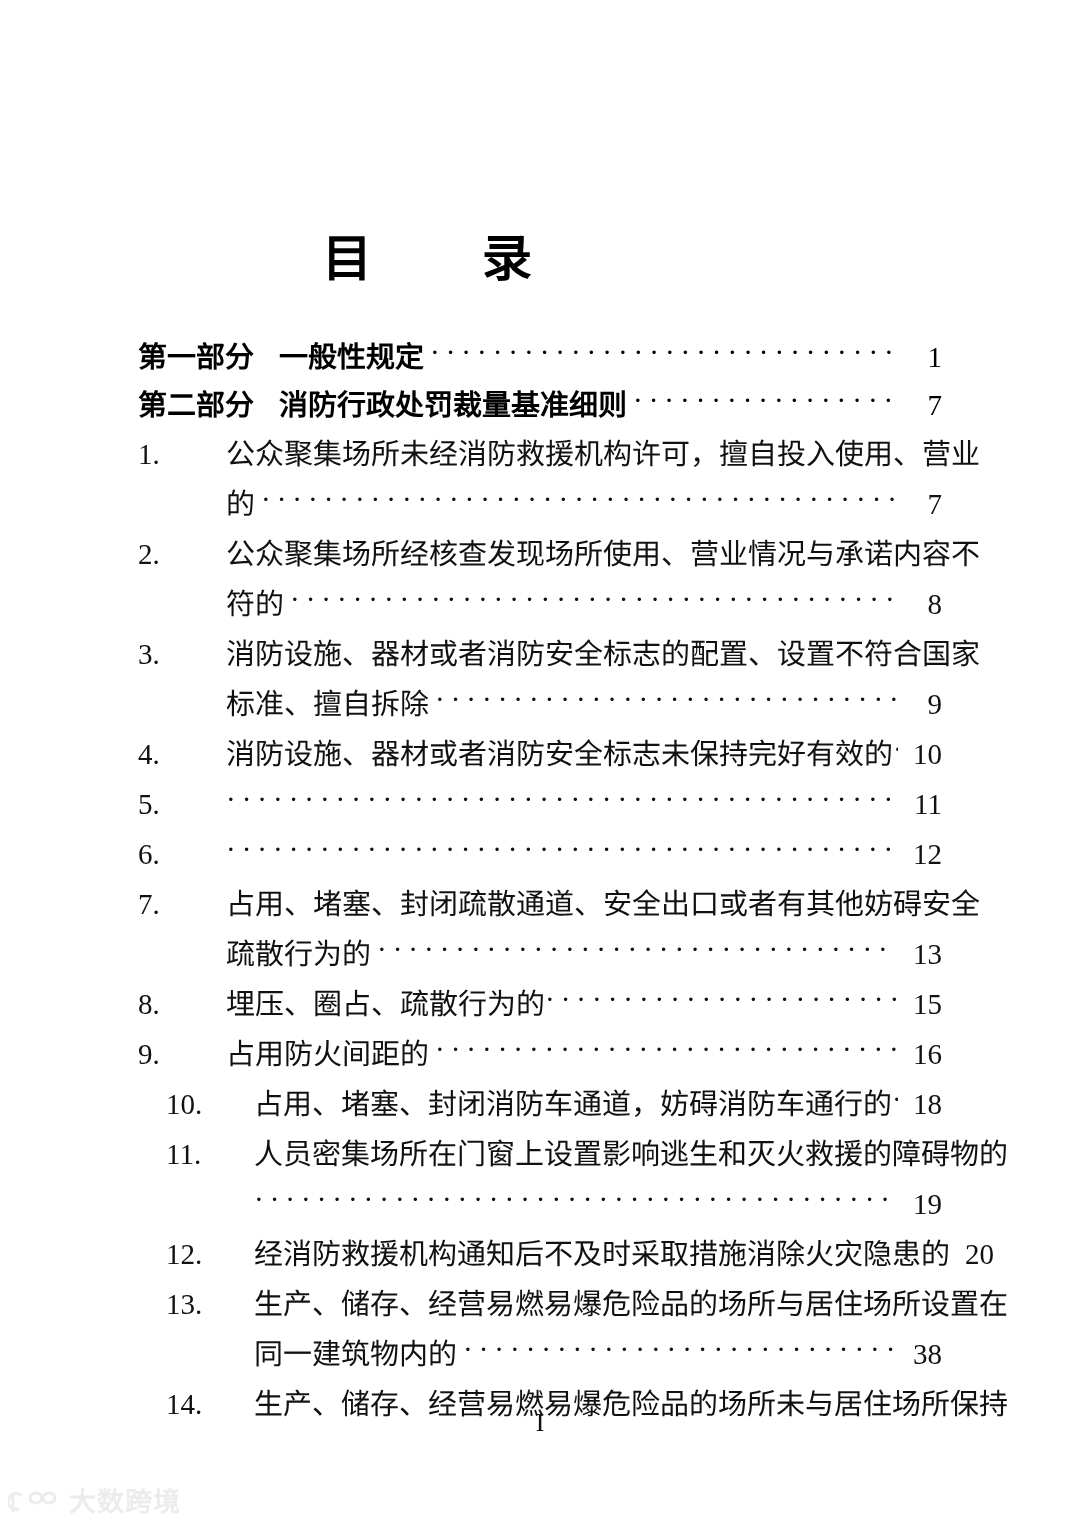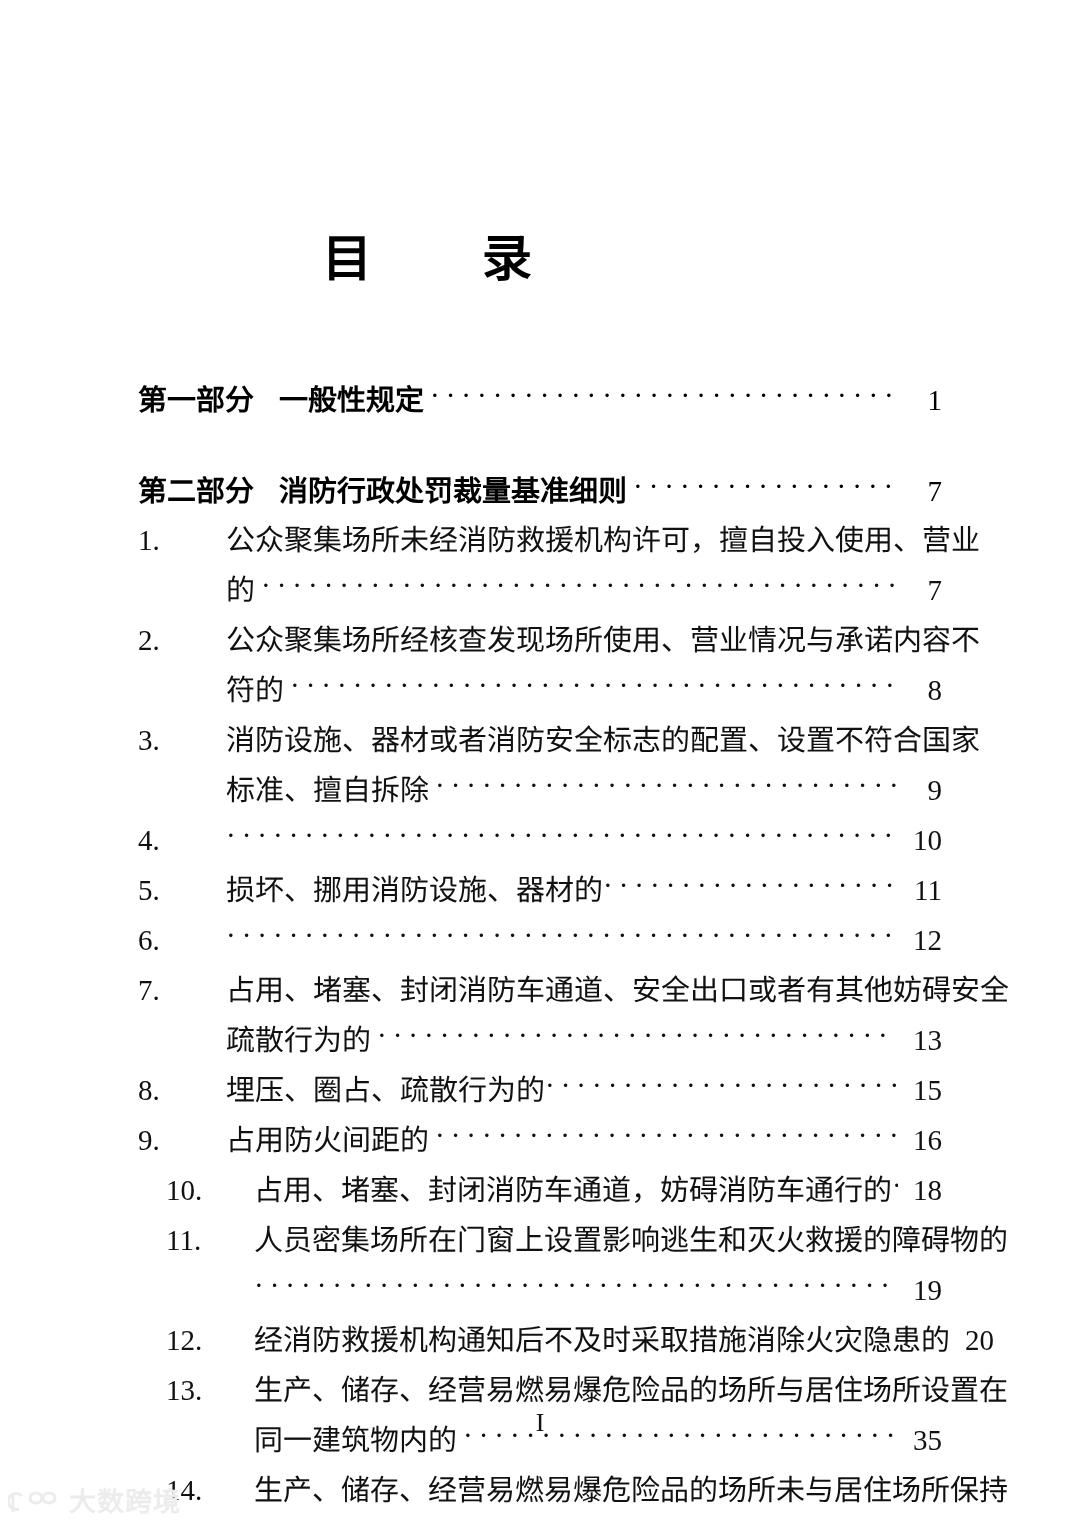--- a/index.html
+++ b/index.html
@@ -47,21 +47,20 @@
   
   .part-row {
     display: flex;
     align-items: baseline;
     font-family: "Liberation Sans", "DejaVu Sans", sans-serif;
     font-weight: 700;
     font-size: 29px;
     line-height: 48px;
     color: #000000;
     white-space: nowrap;
-    margin-top: 43px;
   }
   .part-row .part-label {
     flex: 0 0 auto;
   }
   .part-row .part-title {
     flex: 0 0 auto;
     margin-left: 25px;
   }
 
   
@@ -238,52 +237,52 @@
           <span class="leader">····································································································</span>
           <span class="pg">9</span>
         </span>
       </span>
     </div>
 
     <div class="entry">
       <span class="num">4.</span>
       <span class="body">
         <span class="line tight">
+          <span class="txt">消防设施、器材或者消防安全标志未保持完好有效的</span>
           <span class="leader">····································································································</span>
           <span class="pg">10</span>
         </span>
       </span>
     </div>
 
     <div class="entry">
       <span class="num">5.</span>
       <span class="body">
         <span class="line tight">
-          <span class="txt">损坏、挪用消防设施、器材的</span>
           <span class="leader">····································································································</span>
           <span class="pg">11</span>
         </span>
       </span>
     </div>
 
     <div class="entry">
       <span class="num">6.</span>
       <span class="body">
         <span class="line tight">
           <span class="leader">····································································································</span>
           <span class="pg">12</span>
         </span>
       </span>
     </div>
 
     <div class="entry">
       <span class="num">7.</span>
       <span class="body">
         <span class="line">
-          <span class="txt">占用、堵塞、封闭消防车通道、安全出口或者有其他妨碍安全</span>
+          <span class="txt">占用、堵塞、封闭疏散通道、安全出口或者有其他妨碍安全</span>
         </span>
         <span class="line">
           <span class="txt">疏散行为的</span>
           <span class="leader">····································································································</span>
           <span class="pg">13</span>
         </span>
       </span>
     </div>
 
     <div class="entry">
@@ -346,21 +345,21 @@
 
     <div class="entry">
       <span class="num wide">13.</span>
       <span class="body">
         <span class="line">
           <span class="txt">生产、储存、经营易燃易爆危险品的场所与居住场所设置在</span>
         </span>
         <span class="line">
           <span class="txt">同一建筑物内的</span>
           <span class="leader">····································································································</span>
-          <span class="pg">35</span>
+          <span class="pg">38</span>
         </span>
       </span>
     </div>
 
     <div class="entry">
       <span class="num wide">14.</span>
       <span class="body">
         <span class="line">
           <span class="txt">生产、储存、经营易燃易爆危险品的场所未与居住场所保持</span>
         </span>

